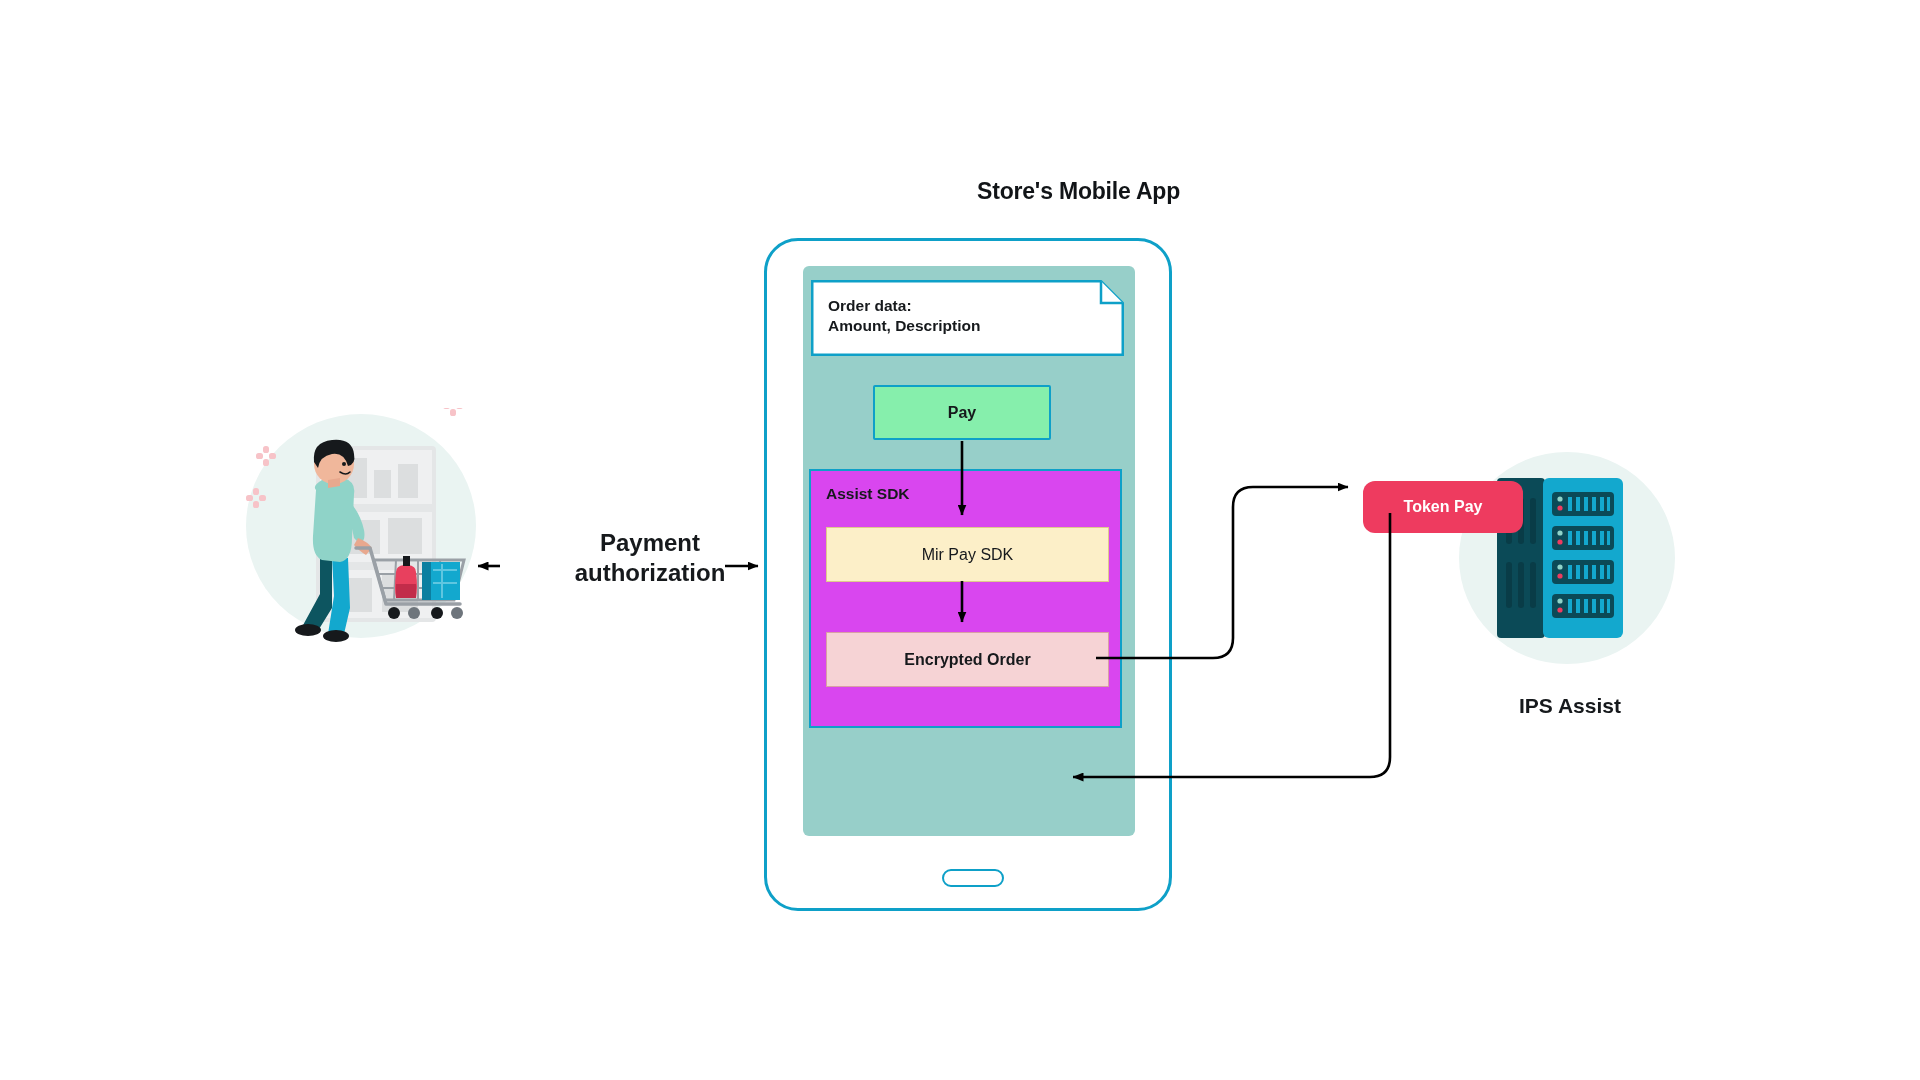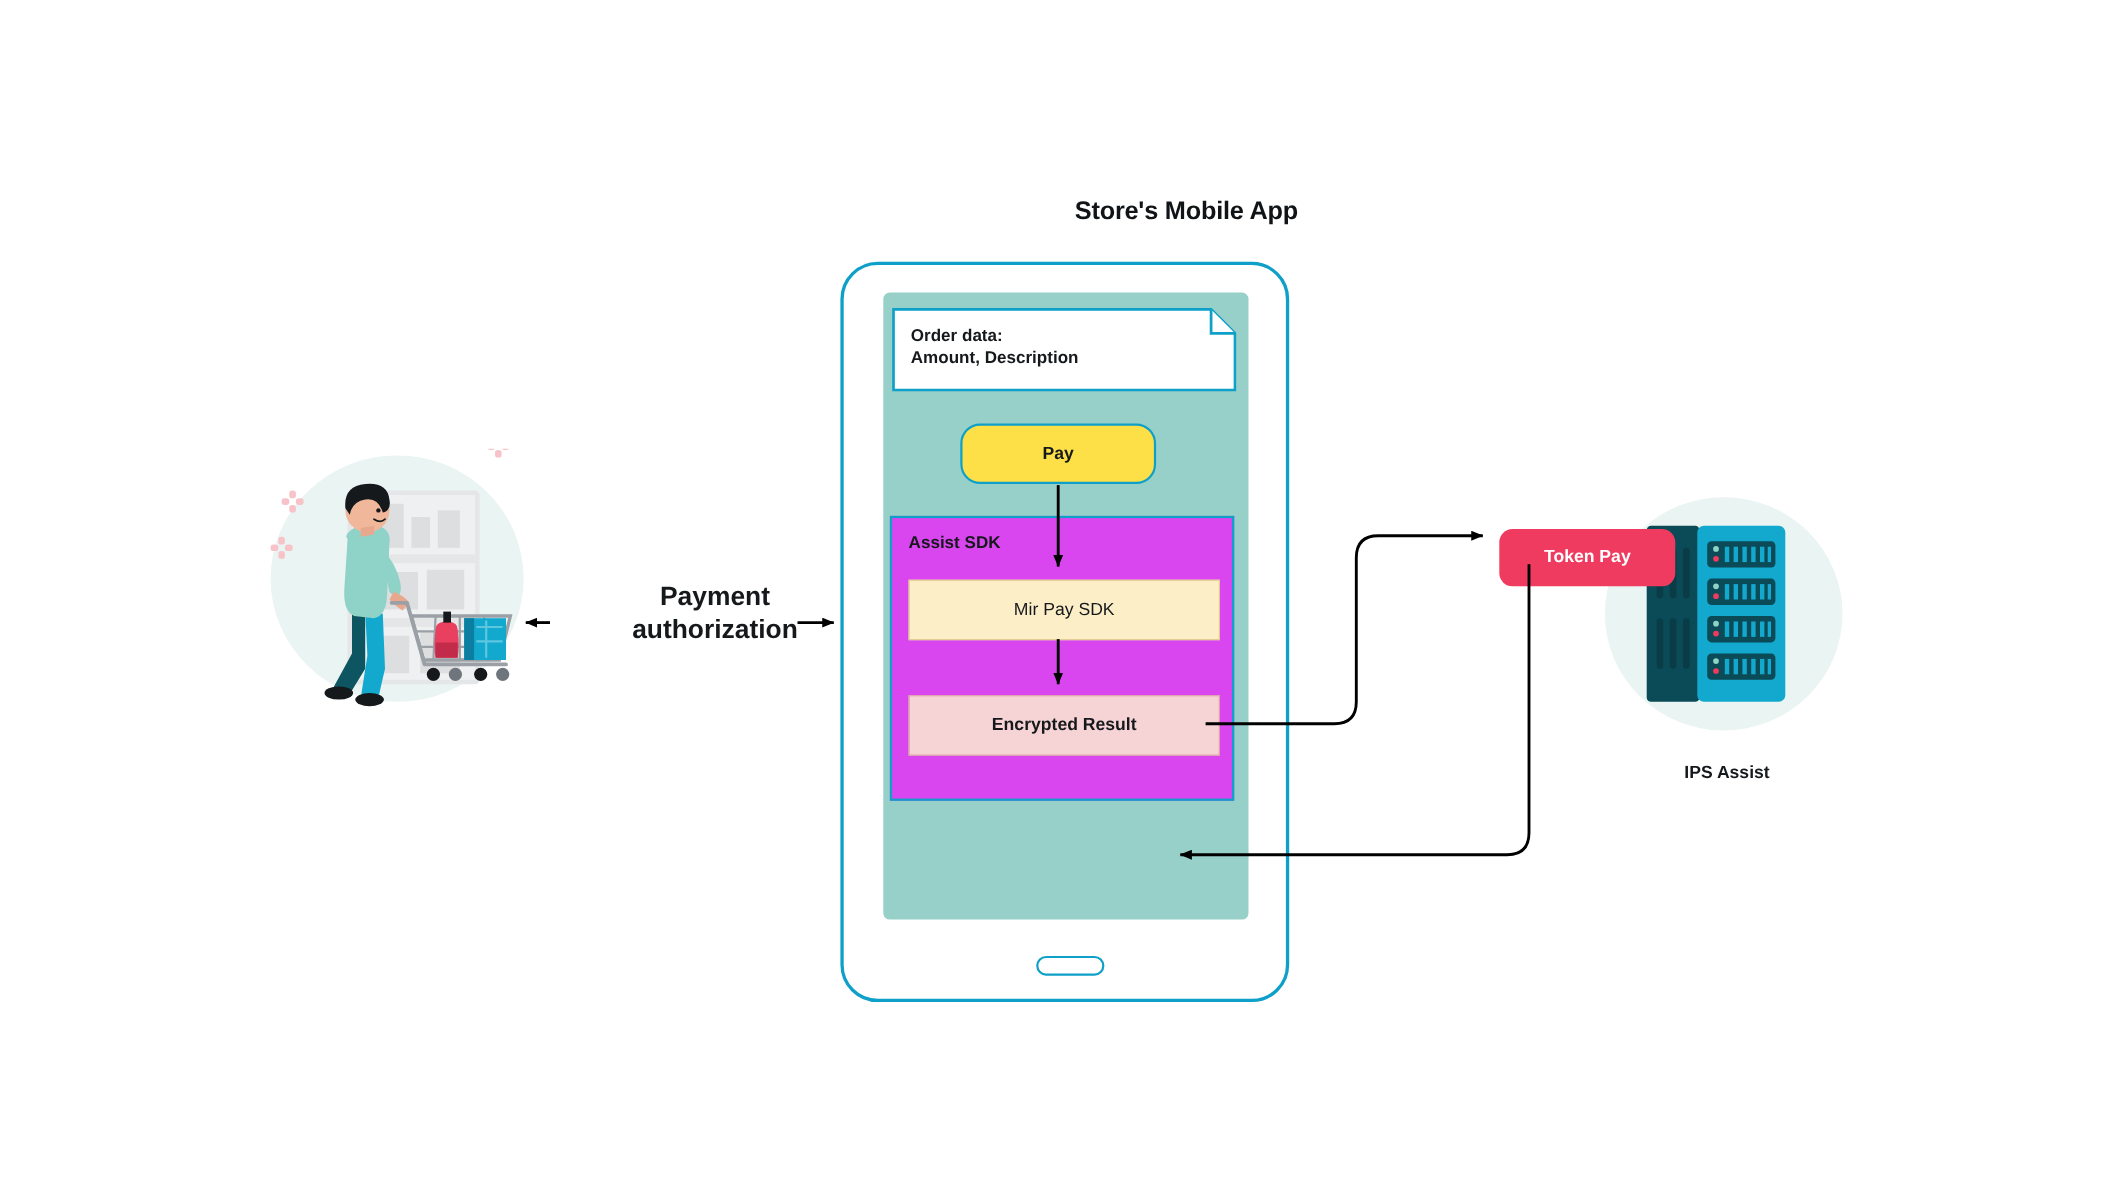--- a/index.html
+++ b/index.html
@@ -49,22 +49,22 @@
   #order-doc .doc-text {
     position: absolute; left: 17px; top: 16px;
     font-size: 15.5px; font-weight: bold; color: #16191C;
     line-height: 1.32; white-space: pre-line;
   }
 
   
   #pay-button {
     left: 873px; top: 385px; width: 178px; height: 55px;
     border: 2.5px solid #0EA0C8;
-    border-radius: 18px;
-    background: #fde047;
+    border-radius: 2px;
+    background: #86efac;
     font-size: 16px; font-weight: bold; color: #16191C;
   }
 
   
   #assist-sdk-panel {
     left: 809px; top: 469px; width: 313px; height: 259px;
     border: 2.5px solid #0EA0C8;
     background: #d946ef;
   }
   #assist-sdk-label {
@@ -103,21 +103,21 @@
     left: 1363px; top: 461px; width: 160px; height: 52px;
     background: #EE3B5F;
     border-radius: 12px;
     font-size: 16px; font-weight: bold; color: #ffffff; margin-top: 20px;
   }
 
   
   #ips-assist-label {
     left: 1420px; top: 694px; width: 300px;
     text-align: center;
-    font-size: 16px; font-weight: bold; color: #16191C;
+    font-size: 21px; font-weight: bold; color: #16191C;
   }
 
   
   #shopper-illustration { left: 228px; top: 408px; width: 270px; height: 240px; }
   #server-illustration  { left: 1455px; top: 450px; width: 230px; height: 230px; }
 
   
   #connectors { left: 0; top: 0; width: 1920px; height: 1080px; pointer-events: none; }
 </style>
 </head>
@@ -240,21 +240,21 @@
     </svg>
     <div class="doc-text">Order data:
 Amount, Description</div>
   </div>
 
   <div class="abs ctr" id="pay-button">Pay</div>
 
   <div class="abs" id="assist-sdk-panel">
     <div class="abs" id="assist-sdk-label">Assist SDK</div>
     <div class="abs ctr" id="mir-pay-sdk">Mir Pay SDK</div>
-    <div class="abs ctr" id="encrypted-packet">Encrypted Result</div>
+    <div class="abs ctr" id="encrypted-packet">Encrypted Order</div>
   </div>
 
 
   <div class="abs" id="server-illustration">
     <svg width="230" height="230" viewBox="0 0 230 230">
       <ellipse cx="112" cy="108" rx="108" ry="106" fill="#EAF4F2"></ellipse>
 
       <rect x="42" y="28" width="48" height="160" rx="4" fill="#0B4A57"></rect>
       <g fill="#093C47">
         <rect x="51" y="48" width="6" height="46" rx="3"></rect>

